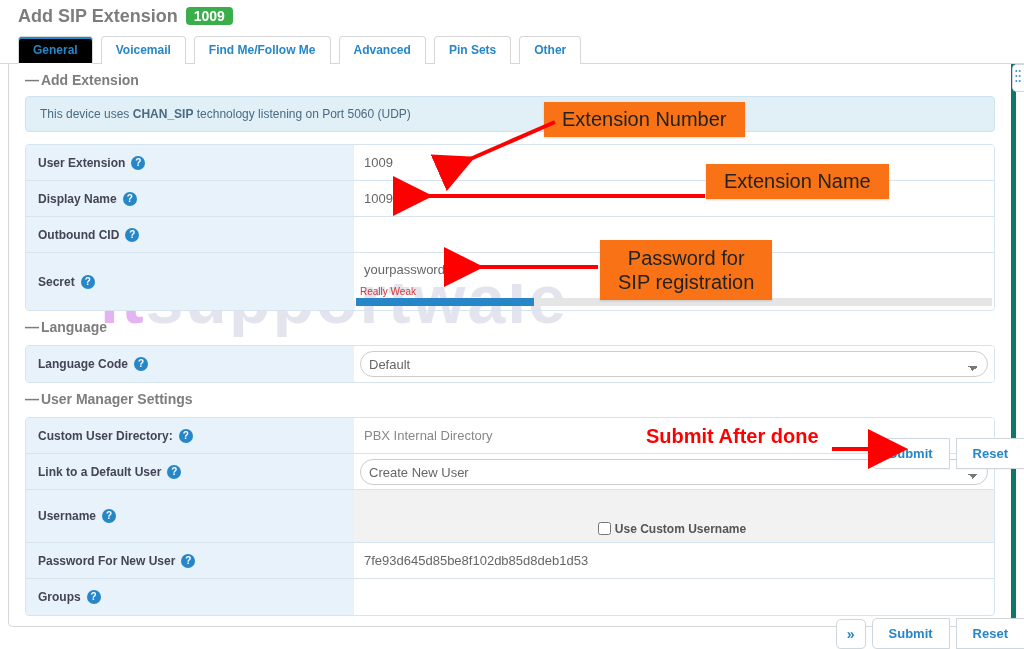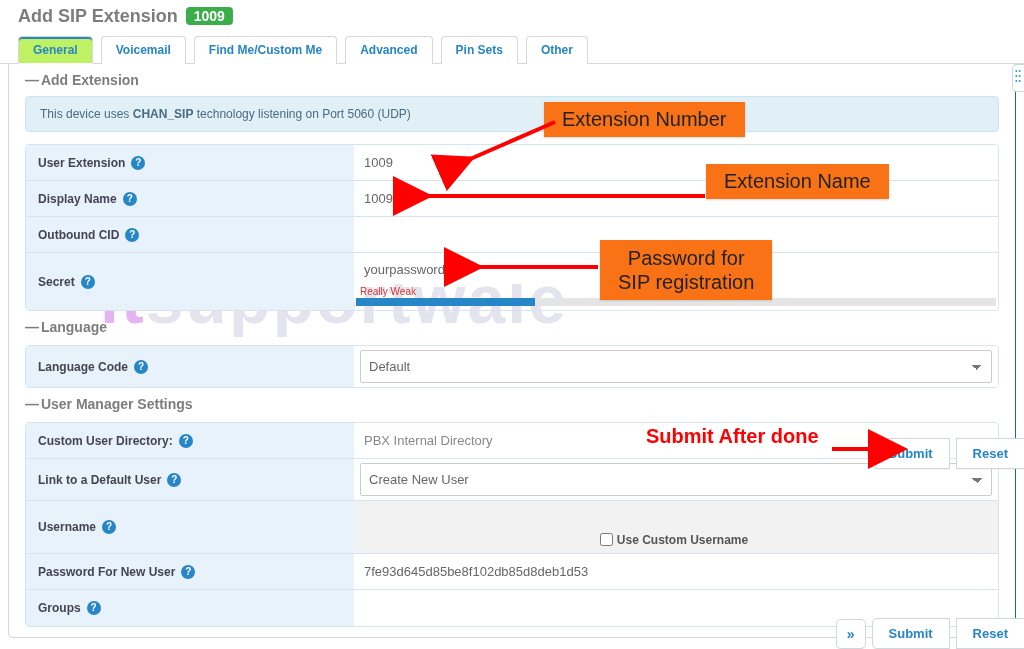--- a/index.html
+++ b/index.html
@@ -49,32 +49,32 @@
     border-radius: 4px 4px 0 0;
     background: #fff;
     color: #2686c8;
     cursor: pointer;
     font-weight: 700;
     font-size: 12px;
     position: relative;
     top: 1px;
   }
   .tab.active {
-    background: #bef264;
+    background: #000000;
     color: #2686c8;
     border-color: #d7d7d7;
     border-bottom: 1px solid #fff;
     box-shadow: inset 0 2px 0 #2686c8;
   }
 
   
   .panel {
     margin: 0 8px;
     border-left: 1px solid #d7d7d7;
-    border-right: 1px solid #0f766e;
+    border-right: 5px solid #0f766e;
     border-bottom: 1px solid #d7d7d7;
     border-bottom-left-radius: 5px;
     border-bottom-right-radius: 5px;
     padding-bottom: 10px;
   }
 
   .section-title {
     font-weight: 700;
     color: #7d7d7d;
     padding: 8px 16px 6px;
@@ -159,22 +159,22 @@
   .form-input.disabled { background: #f2f2f2; flex-direction: column; }
   .form-input select {
     -webkit-appearance: none;
     appearance: none;
     background-image: linear-gradient(45deg, transparent 50%, #777 50%),
                       linear-gradient(135deg, #777 50%, transparent 50%);
     background-position: calc(100% - 14px) 14px, calc(100% - 9px) 14px;
     background-size: 5px 5px, 5px 5px;
     background-repeat: no-repeat;
     border: 1px solid #ccc;
-    border-radius: 2px;
-    height: 33px;
+    border-radius: 13px;
+    height: 26px;
     padding-left: 8px;
   }
 
   
   .secret-wrap { flex: 1; }
   .secret-strength { padding: 2px 2px 4px; }
   .secret-strength .label {
     color: #d93333;
     font-size: 10px;
     padding-left: 4px;
@@ -317,21 +317,21 @@
 <body>
 
 <div class="page-title">
   <span>Add SIP Extension</span>
   <span class="badge">1009</span>
 </div>
 
 <div class="tabs">
   <div class="tab active"><span>General</span></div>
   <div class="tab"><span>Voicemail</span></div>
-  <div class="tab"><span>Find Me/Custom Me</span></div>
+  <div class="tab"><span>Find Me/Follow Me</span></div>
   <div class="tab"><span>Advanced</span></div>
   <div class="tab"><span>Pin Sets</span></div>
   <div class="tab"><span>Other</span></div>
 </div>
 
 <div class="panel">
 
   <div class="section-title">Add Extension</div>
 
   <div class="info-banner">

